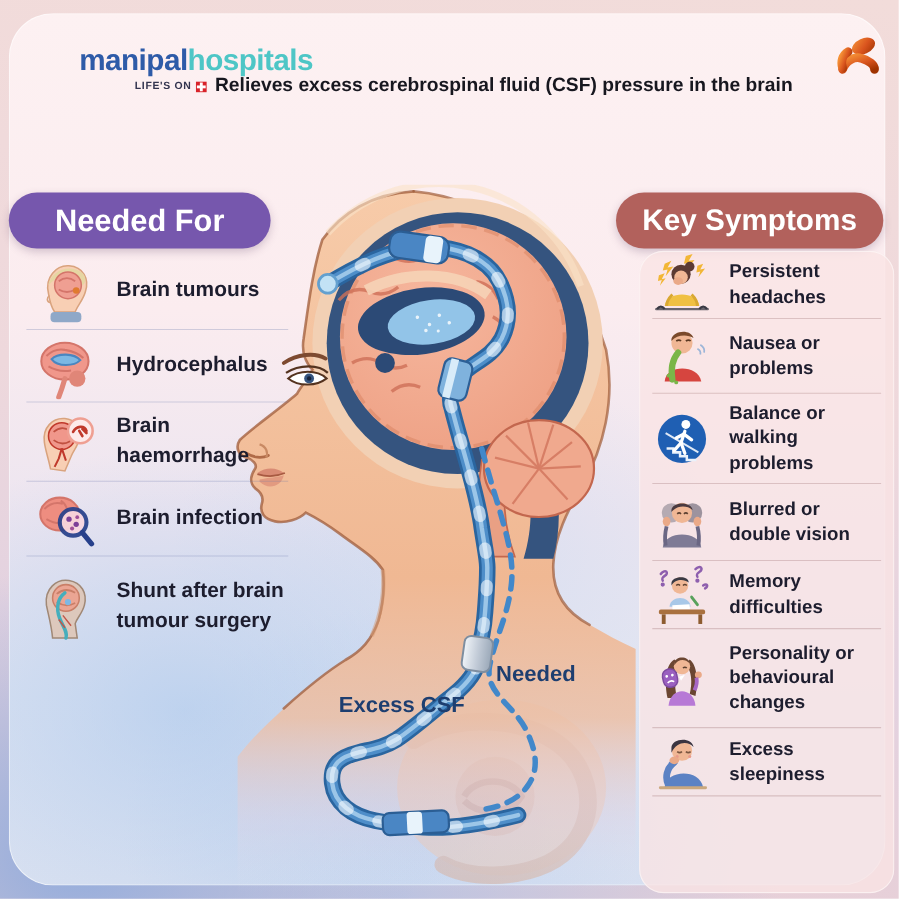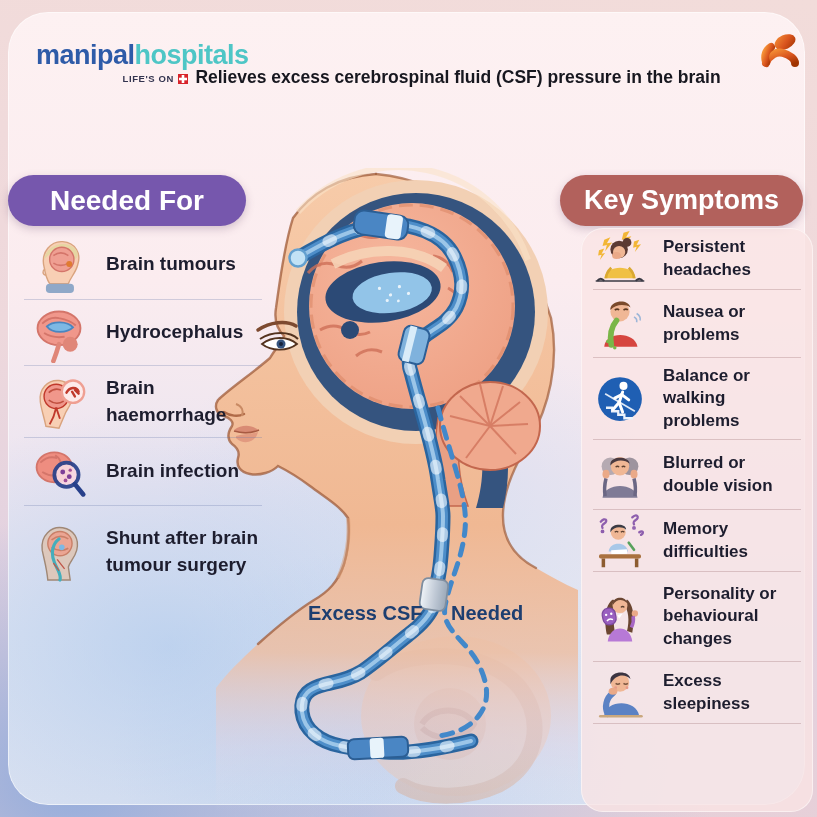--- a/index.html
+++ b/index.html
@@ -17,21 +17,21 @@
     background:
       radial-gradient(55% 42% at 20% 80%, rgba(168,198,236,.6), rgba(168,198,236,0) 72%),
       radial-gradient(50% 38% at 48% 94%, rgba(178,203,238,.55), rgba(178,203,238,0) 70%),
       radial-gradient(42% 30% at 50% 62%, rgba(196,215,240,.45), rgba(196,215,240,0) 75%),
       linear-gradient(180deg,#fdf1f2 0%,#fbecef 34%,#ece5f0 58%,#e0e5f2 78%,#dde3f1 100%);
     box-shadow:0 0 0 1px rgba(255,255,255,.55) inset;
   }
   
   .logo{position:absolute;left:28px;top:30px;width:152px;}
   .logo-row{font-size:27px;font-weight:700;letter-spacing:-.5px;line-height:1;}
-  .lg-blue{color:var(--logo-blue,#2e5ba8);}
+  .lg-blue{color:var(--logo-blue,#2e5ba8);margin-left:36px;}
   .lg-teal{color:var(--logo-teal,#4ec6c6);}
   .tagline-row{display:flex;justify-content:flex-end;align-items:center;gap:4px;margin-top:4px;
     font-size:9.5px;font-weight:700;letter-spacing:.6px;color:#33344f;}
   .title-block{position:absolute;left:150px;top:46px;width:600px;text-align:center;}
   .title-block h1{
     margin:0;font-size:34px;font-weight:800;letter-spacing:.4px;
     background:linear-gradient(90deg,var(--title-blue,#2b43c6) 25%,var(--title-purple,#8a4fd6) 75%);
     -webkit-background-clip:text;background-clip:text;color:transparent;
   }
   .title-block p{margin:9px 0 0 0;font-size:17.5px;font-weight:700;color:#17171f;}
@@ -51,21 +51,21 @@
   
   .panel{position:absolute;left:573px;top:216px;width:232px;height:584px;border-radius:22px;
     background:rgba(250,228,228,.78);box-shadow:0 0 0 1px rgba(255,255,255,.5) inset;}
   .panel .row{display:flex;align-items:center;gap:16px;margin:0 12px;box-sizing:border-box;
     border-bottom:1.2px solid rgba(160,115,115,.32);}
   .r-h62{height:62px}.r-h68{height:68px}.r-h82{height:82px}.r-h70{height:70px}.r-h90{height:90px}
   .panel .ic{flex:0 0 54px;display:flex;justify-content:center;}
   .panel .lbl{width:134px;font-size:17px;font-weight:600;color:#1d1d2e;line-height:1.32;}
   
   .csf-label,.valve-label{position:absolute;top:590px;font-size:20px;font-weight:700;color:var(--label-navy,#1d3e70);}
-  .csf-label{left:300px;}
+  .csf-label{left:300px;margin-top:28px;}
   .valve-label{left:443px;}
   .head-art{position:absolute;left:190px;top:156px;}
 </style>
 </head>
 <body>
 
 <div class="canvas">
   <div class="card">
 
     <div class="logo">

